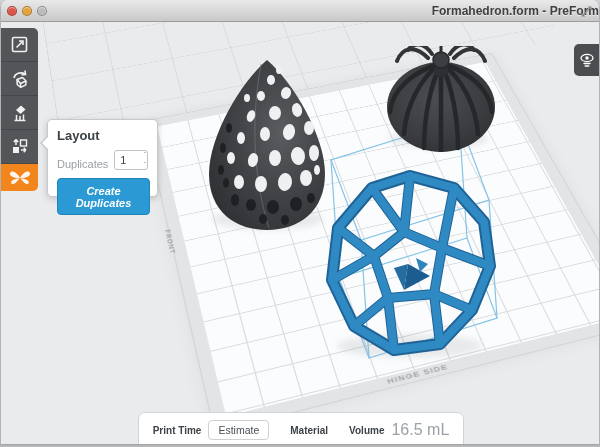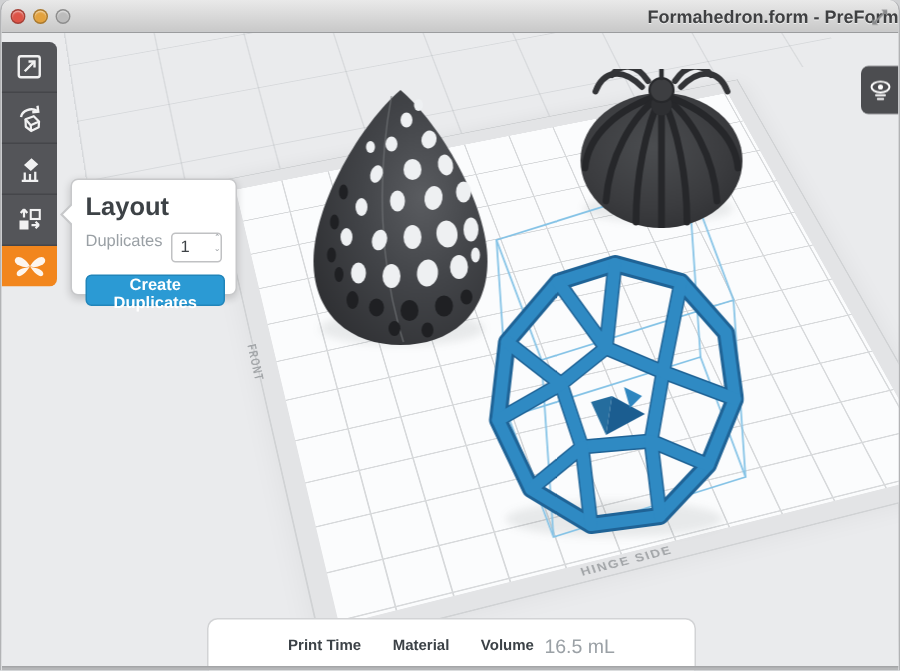--- a/index.html
+++ b/index.html
@@ -66,41 +66,41 @@
   .tool svg{ opacity:.92; }
 
   
   .popup{ position:absolute; left:46px; top:119px; width:111px; height:78px; z-index:40;
     background:#fff; border:1px solid #c7c8ca; border-radius:5px;
     box-shadow:0 2px 6px rgba(0,0,0,.18); padding:8px 9px 9px 9px; }
   .popup::before{ content:""; position:absolute; left:-8px; top:15px; border:8px solid transparent;
     border-left:none; border-right:8px solid #c7c8ca; }
   .popup::after{ content:""; position:absolute; left:-6.5px; top:16px; border:7px solid transparent;
     border-left:none; border-right:7px solid #fff; }
-  .popup-title{ font-size:17px; font-weight:bold; color:#3d4246; margin-bottom:7px; }
-  .dup-row{ display:flex; align-items:flex-start; gap:6px; margin-bottom:8px; }
+  .popup-title{ font-size:13px; font-weight:bold; color:#3d4246; margin-bottom:7px; }
+  .dup-row{ display:flex; align-items:flex-end; gap:6px; margin-bottom:8px; }
   .dup-label{ font-size:11px; color:#9aa0a5; }
   .spin-wrap{ position:relative; width:36px; height:20px; }
   .spin-input{ width:100%; height:100%; border:1px solid #c0c1c3; border-radius:3px;
     font-size:11px; color:#3d4246; padding:0 12px 0 5px; font-family:inherit; }
   .spin-btns{ position:absolute; right:2px; top:1px; height:18px; display:flex;
     flex-direction:column; justify-content:space-between; }
   .spin-btns span{ font-size:7px; line-height:8px; color:#8d9297; cursor:pointer; }
-  .create-btn{ display:block; width:93px; height:21px; background:#2b9ad4;
+  .create-btn{ display:block; width:93px; height:37px; background:#2b9ad4;
     border:1px solid #2185ba; border-radius:4px; color:#fff; font-size:11px;
-    font-weight:bold; font-family:inherit; cursor:pointer; }
+    font-weight:bold; font-family:inherit; cursor:pointer;font-style:italic; }
 
   
   .statusbar{ position:absolute; left:137px; top:412px; width:326px; height:40px;
     background:#fff; border:1px solid #d2d3d5; border-radius:7px; z-index:35;
     display:flex; align-items:center; justify-content:center; gap:7px; padding:0 8px 4px 8px; }
   .sb-label{ font-size:10px; font-weight:bold; color:#3c4247; white-space:nowrap; }
   .sb-btn{ font-size:10.5px; color:#4a5056; background:#fff; border:1px solid #cfd0d2;
     border-radius:4px; padding:3px 9px; font-family:inherit; cursor:pointer; white-space:nowrap; }
-  .sb-value{ font-size:13px; color:#9ba1a6; white-space:nowrap; }
+  .sb-value{ font-size:16px; color:#9ba1a6; white-space:nowrap; }
   .gap-m{ margin-left:14px;text-align:center; }
 </style>
 </head>
 <body>
 
 <div class="window">
 
   <div class="viewport">
 
     <div class="plane">
@@ -281,20 +281,21 @@
           <span>ˆ</span>
           <span>ˇ</span>
         </span>
       </span>
     </div>
     <button class="create-btn">Create Duplicates</button>
   </div>
 
   <div class="statusbar">
     <span class="sb-label">Print Time</span>
+    <button class="sb-btn">Estimate</button>
     <span class="sb-label gap-m">Material</span>
     <span class="sb-label gap-m">Volume</span>
     <span class="sb-value">16.5 mL</span>
   </div>
 
   <div class="titlebar">
     <div class="lights">
       <span class="light close"></span>
       <span class="light min"></span>
       <span class="light zoomb"></span>

